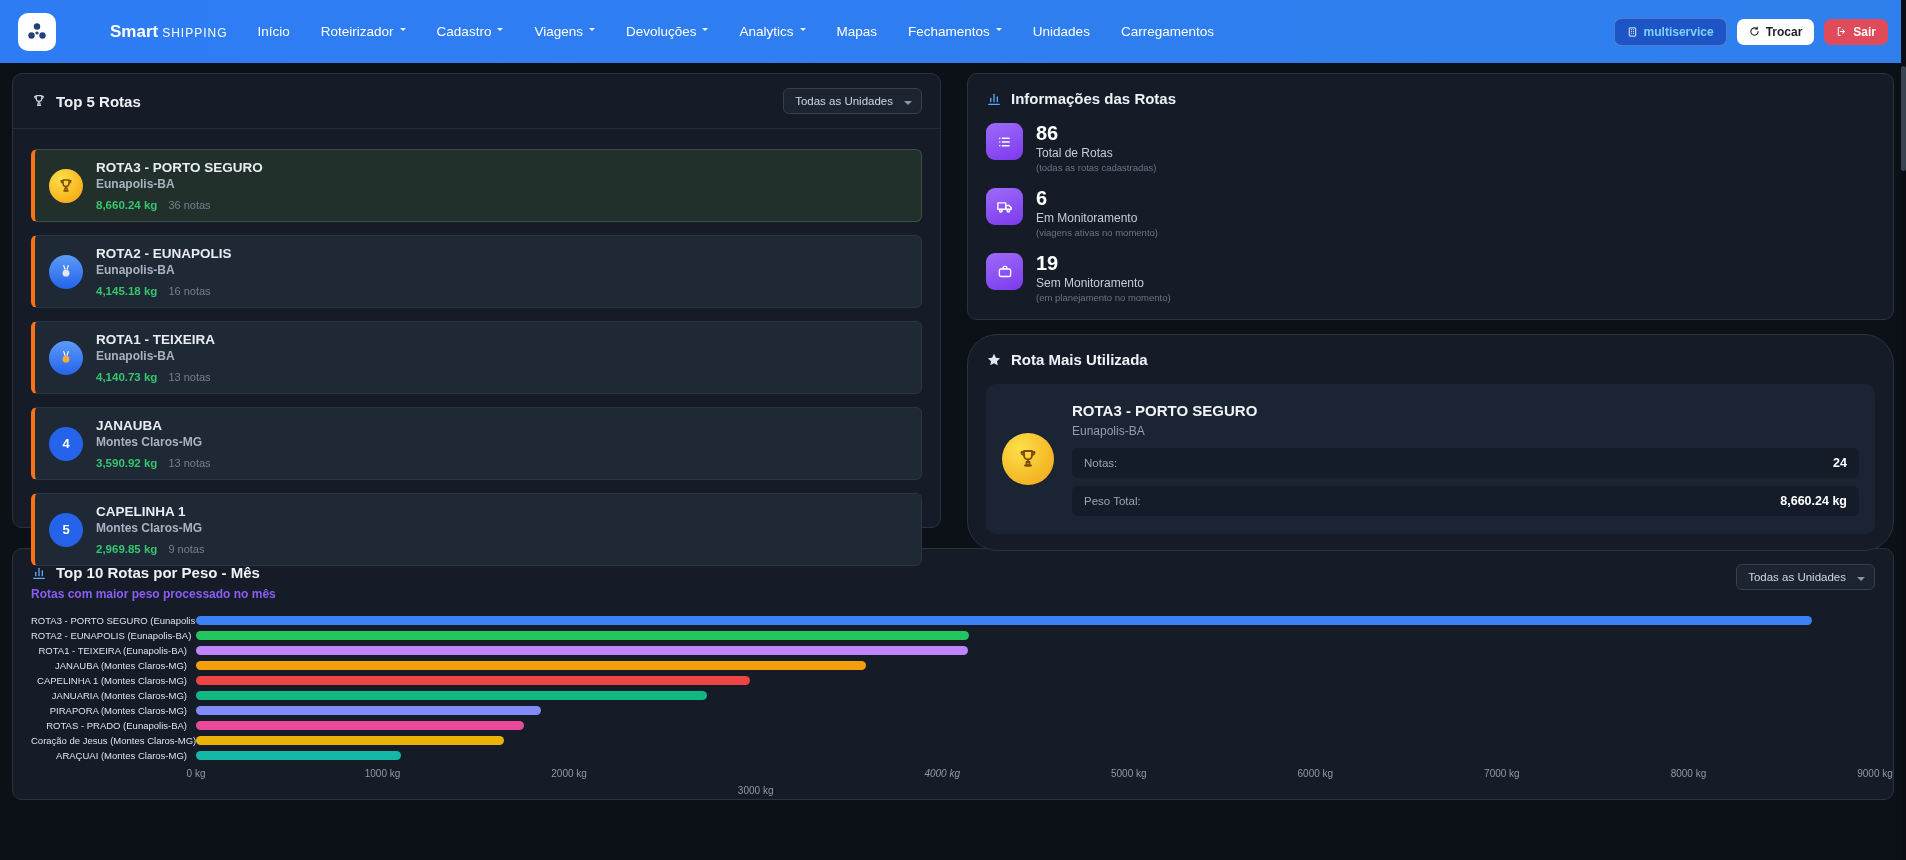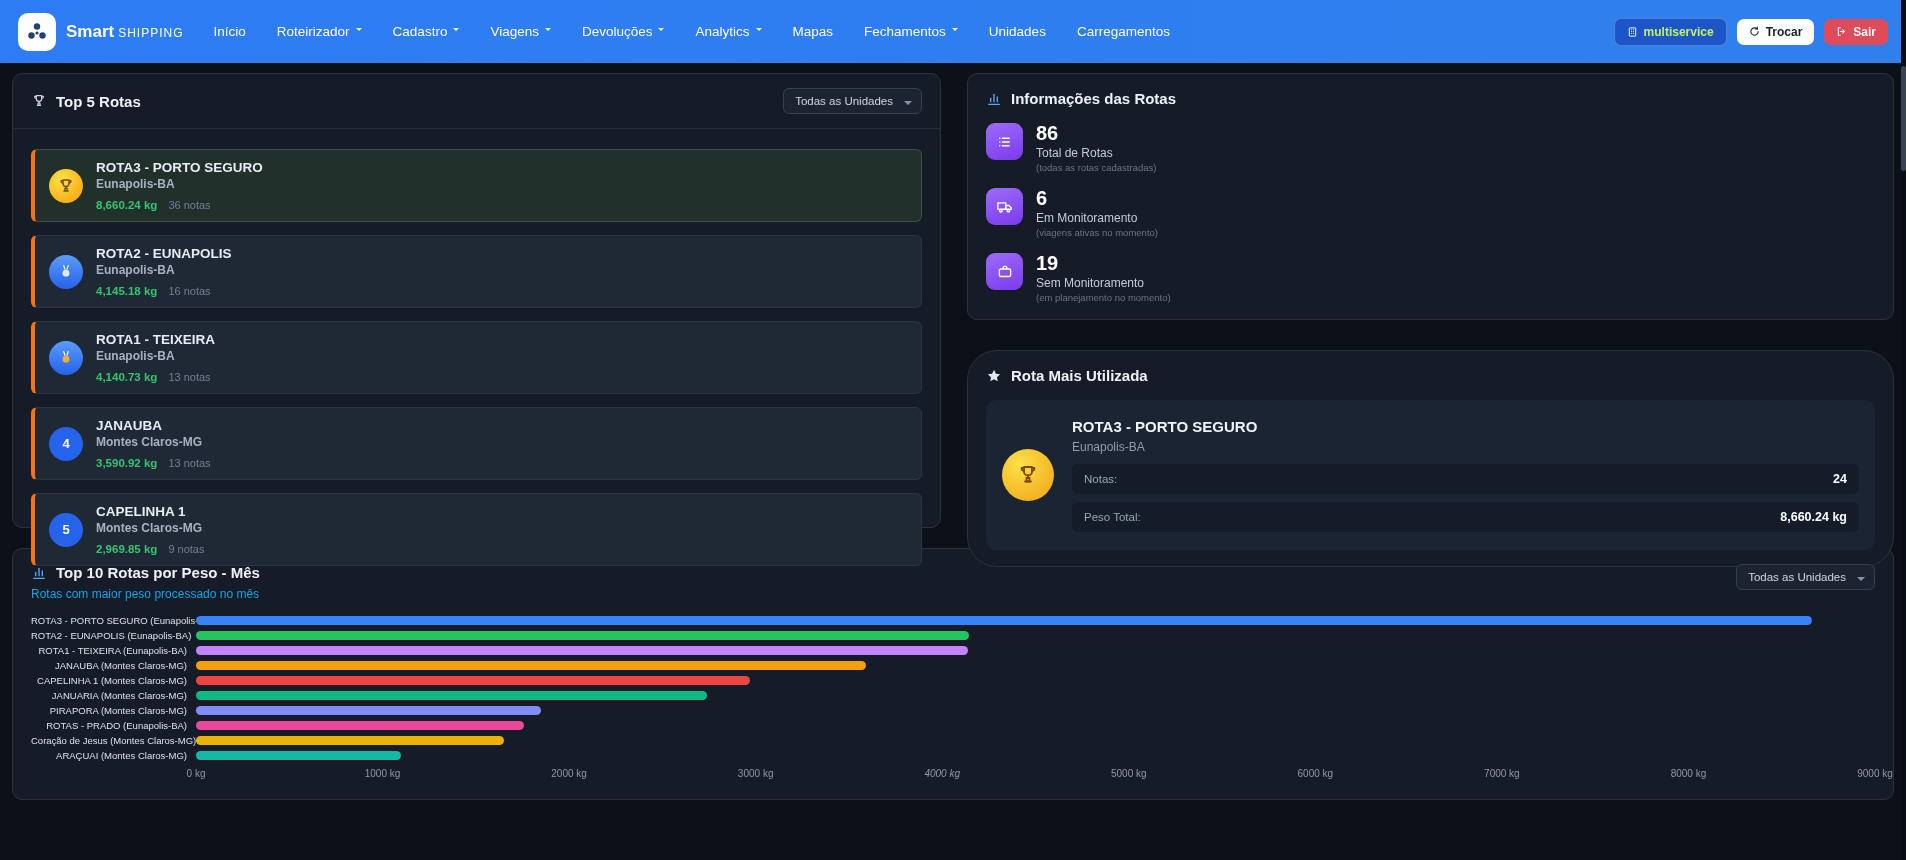--- a/index.html
+++ b/index.html
@@ -12,39 +12,39 @@
 
   
   nav.topbar {
     height:63px; background:linear-gradient(90deg,#2e7cf4,#2f80ed);
     display:flex; align-items:center; padding:0 18px; gap:0;
   }
   .brand { display:flex; align-items:center; gap:10px; cursor:pointer; }
   .logo-box { width:38px; height:38px; background:#ffffff; border-radius:10px;
     display:flex; align-items:center; justify-content:center; }
   .brand-text { color:#fff; white-space:nowrap; }
-  .brand-text b { font-size:17px; font-weight:700; }
+  .brand-text b { font-size:17px; font-weight:700;margin-left:44px; }
   .brand-text .light { font-size:12px; font-weight:400; letter-spacing:1px; margin-left:4px; }
   .nav-items { display:flex; align-items:center; gap:31px; margin-left:30px; }
   .nav-item { color:#fff; font-size:13.5px; font-weight:500; text-decoration:none; white-space:nowrap; cursor:pointer; }
   .nav-item.caret:after { content:""; display:inline-block; margin-left:6px; vertical-align:2px;
     border:3.5px solid transparent; border-top-color:rgba(255,255,255,.95); }
   .nav-actions { margin-left:auto; display:flex; align-items:center; gap:10px; }
   .btn { display:inline-flex; align-items:center; gap:6px; border:none; cursor:pointer;
     font-family:inherit; font-size:12px; font-weight:600; border-radius:7px; padding:6px 12px; }
-  .btn-tenant { background:#1d55c6; color:#bef264; border:1px solid rgba(255,255,255,.25);justify-content:flex-end; }
+  .btn-tenant { background:#1d55c6; color:#7dd3fc; border:1px solid rgba(255,255,255,.25);justify-content:flex-end; }
   .btn-switch { background:#ffffff; color:#17202b; }
   .btn-logout { background:#e04b5c; color:#fff; }
 
   
   main { padding:10px 12px 0; }
   .row-top { display:flex; gap:26px; height:455px; margin-bottom:20px; }
   .panel { background:#151c27; border:1px solid #29323f; border-radius:10px; }
   #top5 { flex:1; display:flex; flex-direction:column; }
-  .col-right { flex:1; display:flex; flex-direction:column; gap:30px; }
+  .col-right { flex:1; display:flex; flex-direction:column; gap:14px; }
   #info { height:262px; padding:16px 18px; }
   #mostused { flex:1; padding:16px 18px;border-radius:30px; }
 
   .panel-title { display:flex; align-items:center; gap:9px; font-size:15px; font-weight:700; color:#eef2f8; }
   .panel-title svg { flex:none; }
 
   
   .select { position:relative; background:#1b2430; border:1px solid #36404f; border-radius:6px;
     padding:6px 28px 6px 11px; font-size:11.5px; color:#cfd6e0; cursor:pointer; white-space:nowrap; }
   .select:after { content:""; position:absolute; right:9px; top:12px;
@@ -89,21 +89,21 @@
   .mu-name { font-size:15px; font-weight:700; color:#f0f4f9; }
   .mu-city { font-size:12px; color:#939dad; margin:5px 0 10px; }
   .mu-row { background:#141c29; border-radius:6px; padding:8px 12px; margin-top:8px;
     display:flex; align-items:center; justify-content:space-between; }
   .mu-row-label { font-size:11.5px; color:#9aa4b2; }
   .mu-row-value { font-size:12.5px; font-weight:700; color:#ffffff; }
 
   
   #chartpanel { padding:15px 18px 14px; }
   .chart-header { display:flex; align-items:flex-start; justify-content:space-between; }
-  .chart-subtitle { font-size:12px; color:#0ea5e9; margin-top:6px; }
+  .chart-subtitle { font-size:12px; color:#8b5cf6; margin-top:6px;font-weight:bold; }
   .chart { margin-top:14px; }
   .crow { display:flex; align-items:center; margin-bottom:4px; }
   .clabel { width:165px; padding-right:9px; flex:none; text-align:right;
     font-size:9.5px; color:#dde3ea; white-space:nowrap; overflow:hidden; }
   .ctrack { flex:1; height:9px; position:relative; }
   .cbar { height:9px; border-radius:5px; width:0; }
   .x-axis { position:relative; height:17px; margin-left:165px; margin-top:7px; }
   .x-axis .tick { position:absolute; top:0; transform:translateX(-50%);
     font-size:10px; color:#8f99a8; white-space:nowrap; }
 
@@ -456,21 +456,21 @@
       <div class="crow">
         <span class="clabel">ARAÇUAI (Montes Claros-MG)</span>
         <div class="ctrack">
             <div class="cbar" style="width: 12.2222%; background: rgb(20, 184, 166);"></div>
           </div>
       </div>
       <div class="x-axis">
           <span class="tick" style="left: 0%;">0 kg</span>
           <span class="tick" style="left: 11.1111%;">1000 kg</span>
           <span class="tick" style="left: 22.2222%;">2000 kg</span>
-          <span class="tick" style="left: 33.3333%;">3000 kg</span>
+          <span class="tick" style="left: 33.3333%; margin-top: 17px;">3000 kg</span>
           <span class="tick" style="left: 44.4444%; font-style: italic;">4000 kg</span>
           <span class="tick" style="left: 55.5556%;">5000 kg</span>
           <span class="tick" style="left: 66.6667%;">6000 kg</span>
           <span class="tick" style="left: 77.7778%;">7000 kg</span>
           <span class="tick" style="left: 88.8889%;">8000 kg</span>
           <span class="tick" style="left: 100%; text-align: right;">9000 kg</span>
         </div>
     </div>
   </section>
 </main>

